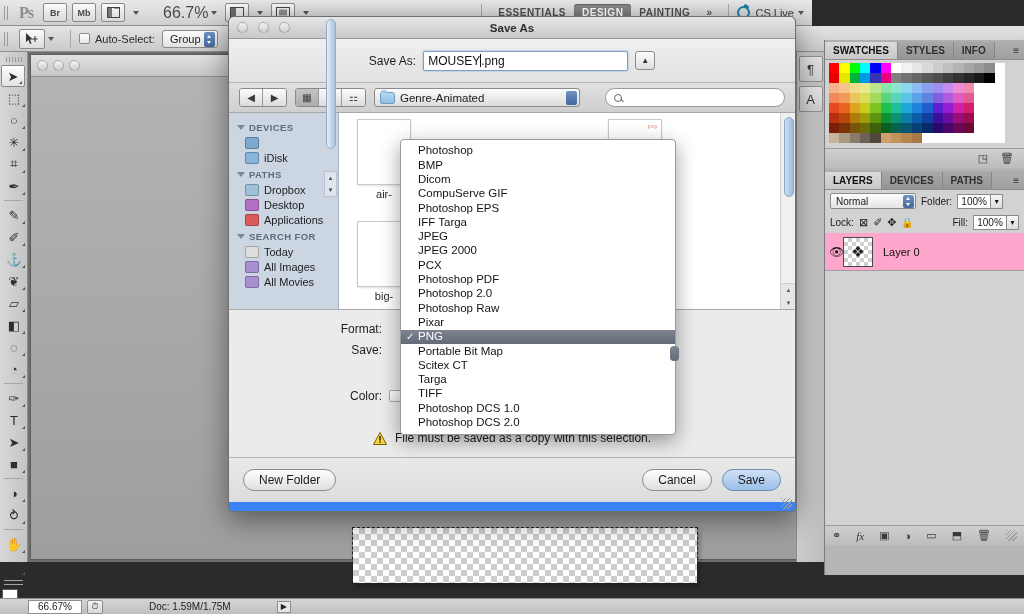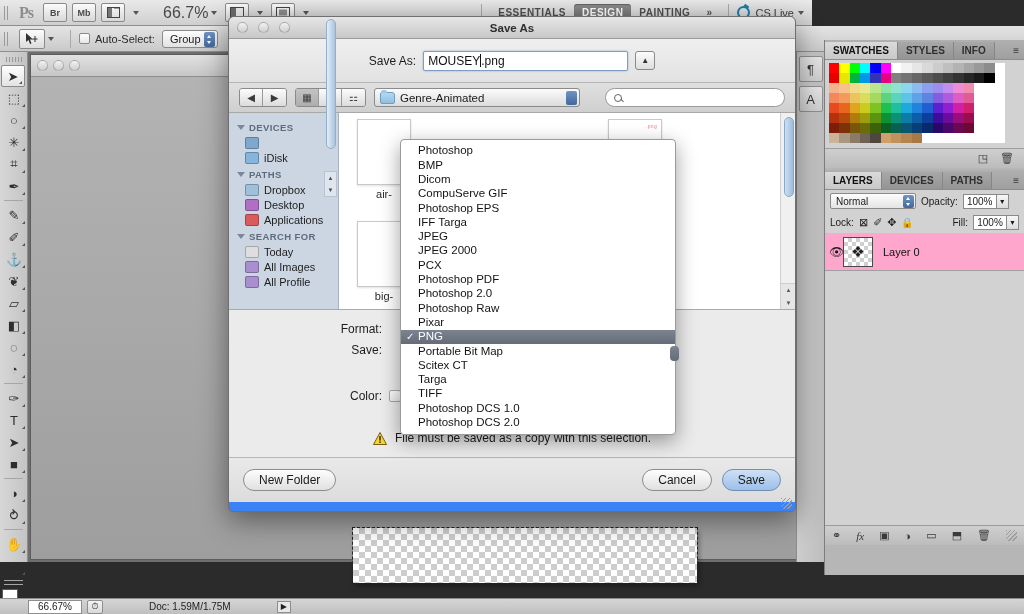--- a/index.html
+++ b/index.html
@@ -523,21 +523,21 @@
     <div class="ptab">DEVICES</div>
     <div class="ptab">PATHS</div>
     <div class="pmenu">≡</div>
   </div>
   <div class="panelbody" style="height:336px">
     <div class="lrow">
       <div class="mini" style="width:86px">
         <span>Normal</span>
         <span class="arrows"></span>
       </div>
-      <span>Opacity:</span>
+      <span>Folder:</span>
       <div style="display:flex">
         <div class="numf">100%</div>
         <div class="numstep">▼</div>
       </div>
     </div>
     <div class="lrow">
       <span>Lock:</span>
       <span style="font-size:11px">⊠</span>
       <span style="font-size:11px">✐</span>
       <span style="font-size:11px">✥</span>
@@ -655,21 +655,21 @@
           <div class="sb-item">
             <span class="sb-ico" style="background: linear-gradient(rgb(222, 222, 222), rgb(222, 222, 222)); border: 1px solid rgba(0, 0, 0, 0.25);"></span>
             <span>Today</span>
           </div>
           <div class="sb-item">
             <span class="sb-ico" style="background: linear-gradient(rgb(169, 143, 208), rgb(169, 143, 208)); border: 1px solid rgba(0, 0, 0, 0.25);"></span>
             <span>All Images</span>
           </div>
           <div class="sb-item">
             <span class="sb-ico" style="background: linear-gradient(rgb(169, 143, 208), rgb(169, 143, 208)); border: 1px solid rgba(0, 0, 0, 0.25);"></span>
-            <span>All Profile</span>
+            <span>All Movies</span>
           </div>
         </div>
       <div class="sb-scroll">
         <div class="thumb"></div>
         <div class="arrbox">
           <div style="text-align:center;font-size:6px;line-height:12px;color:#4a4a4a">▲</div>
           <div style="text-align:center;font-size:6px;line-height:12px;color:#4a4a4a">▼</div>
         </div>
       </div>
     </div>

